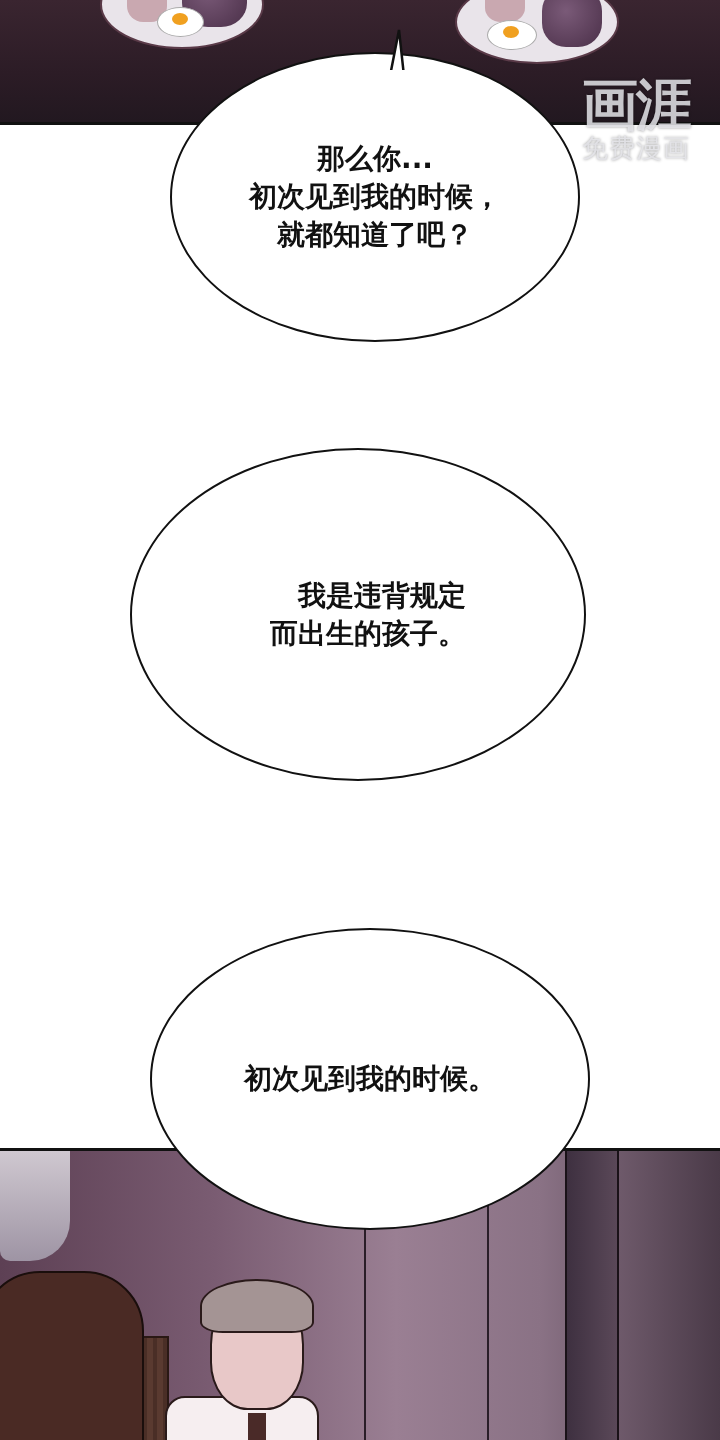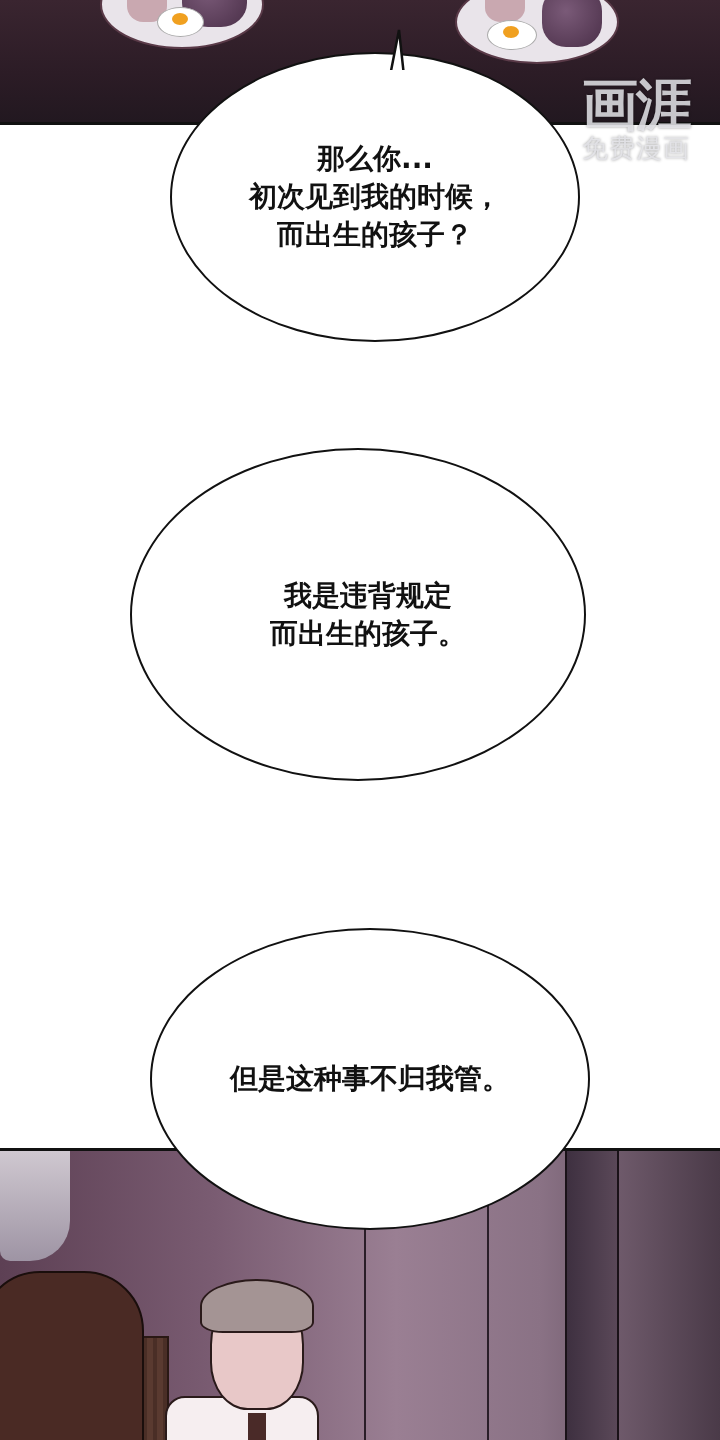--- a/index.html
+++ b/index.html
@@ -124,36 +124,36 @@
 </div>
 
 <svg style="position:absolute; left:380px; top:28px; z-index:3;" width="30" height="50">
   <path d="M10,48 L19,2 L24,48 Z" fill="#fff" stroke="#111" stroke-width="2.5"></path>
   <rect x="8" y="42" width="18" height="10" fill="#fff"></rect>
 </svg>
 
 <div class="bubble" style="left:170px; top:52px; width:410px; height:290px; z-index:2;">
   <div class="text">那么你...
 初次见到我的时候，
-而出生的孩子？</div>
+就都知道了吧？</div>
 </div>
 
 <div class="bubble" style="left:130px; top:448px; width:456px; height:333px;">
-  <div class="text" style="text-align:center; padding-left:20px;">我是违背规定
+  <div class="text" style="text-align:right; padding-left:20px;">我是违背规定
 而出生的孩子。</div>
 </div>
 
 <div class="panel-bottom">
   <div class="wall-line" style="left:364px;"></div>
   <div class="wall-line" style="left:487px;"></div>
   <div class="door"></div>
   <div class="chair"></div>
   <div class="woman-body"></div>
   <div class="woman-hair"></div>
   <div class="man-shirt"></div>
   <div class="man-tie"></div>
   <div class="man-head"></div>
   <div class="man-hair"></div>
 </div>
 
 <div class="bubble" style="left:150px; top:928px; width:440px; height:302px; z-index:5;">
-  <div class="text">但是这种事不归我管。</div>
+  <div class="text">初次见到我的时候。</div>
 </div>
 
 </body></html>

